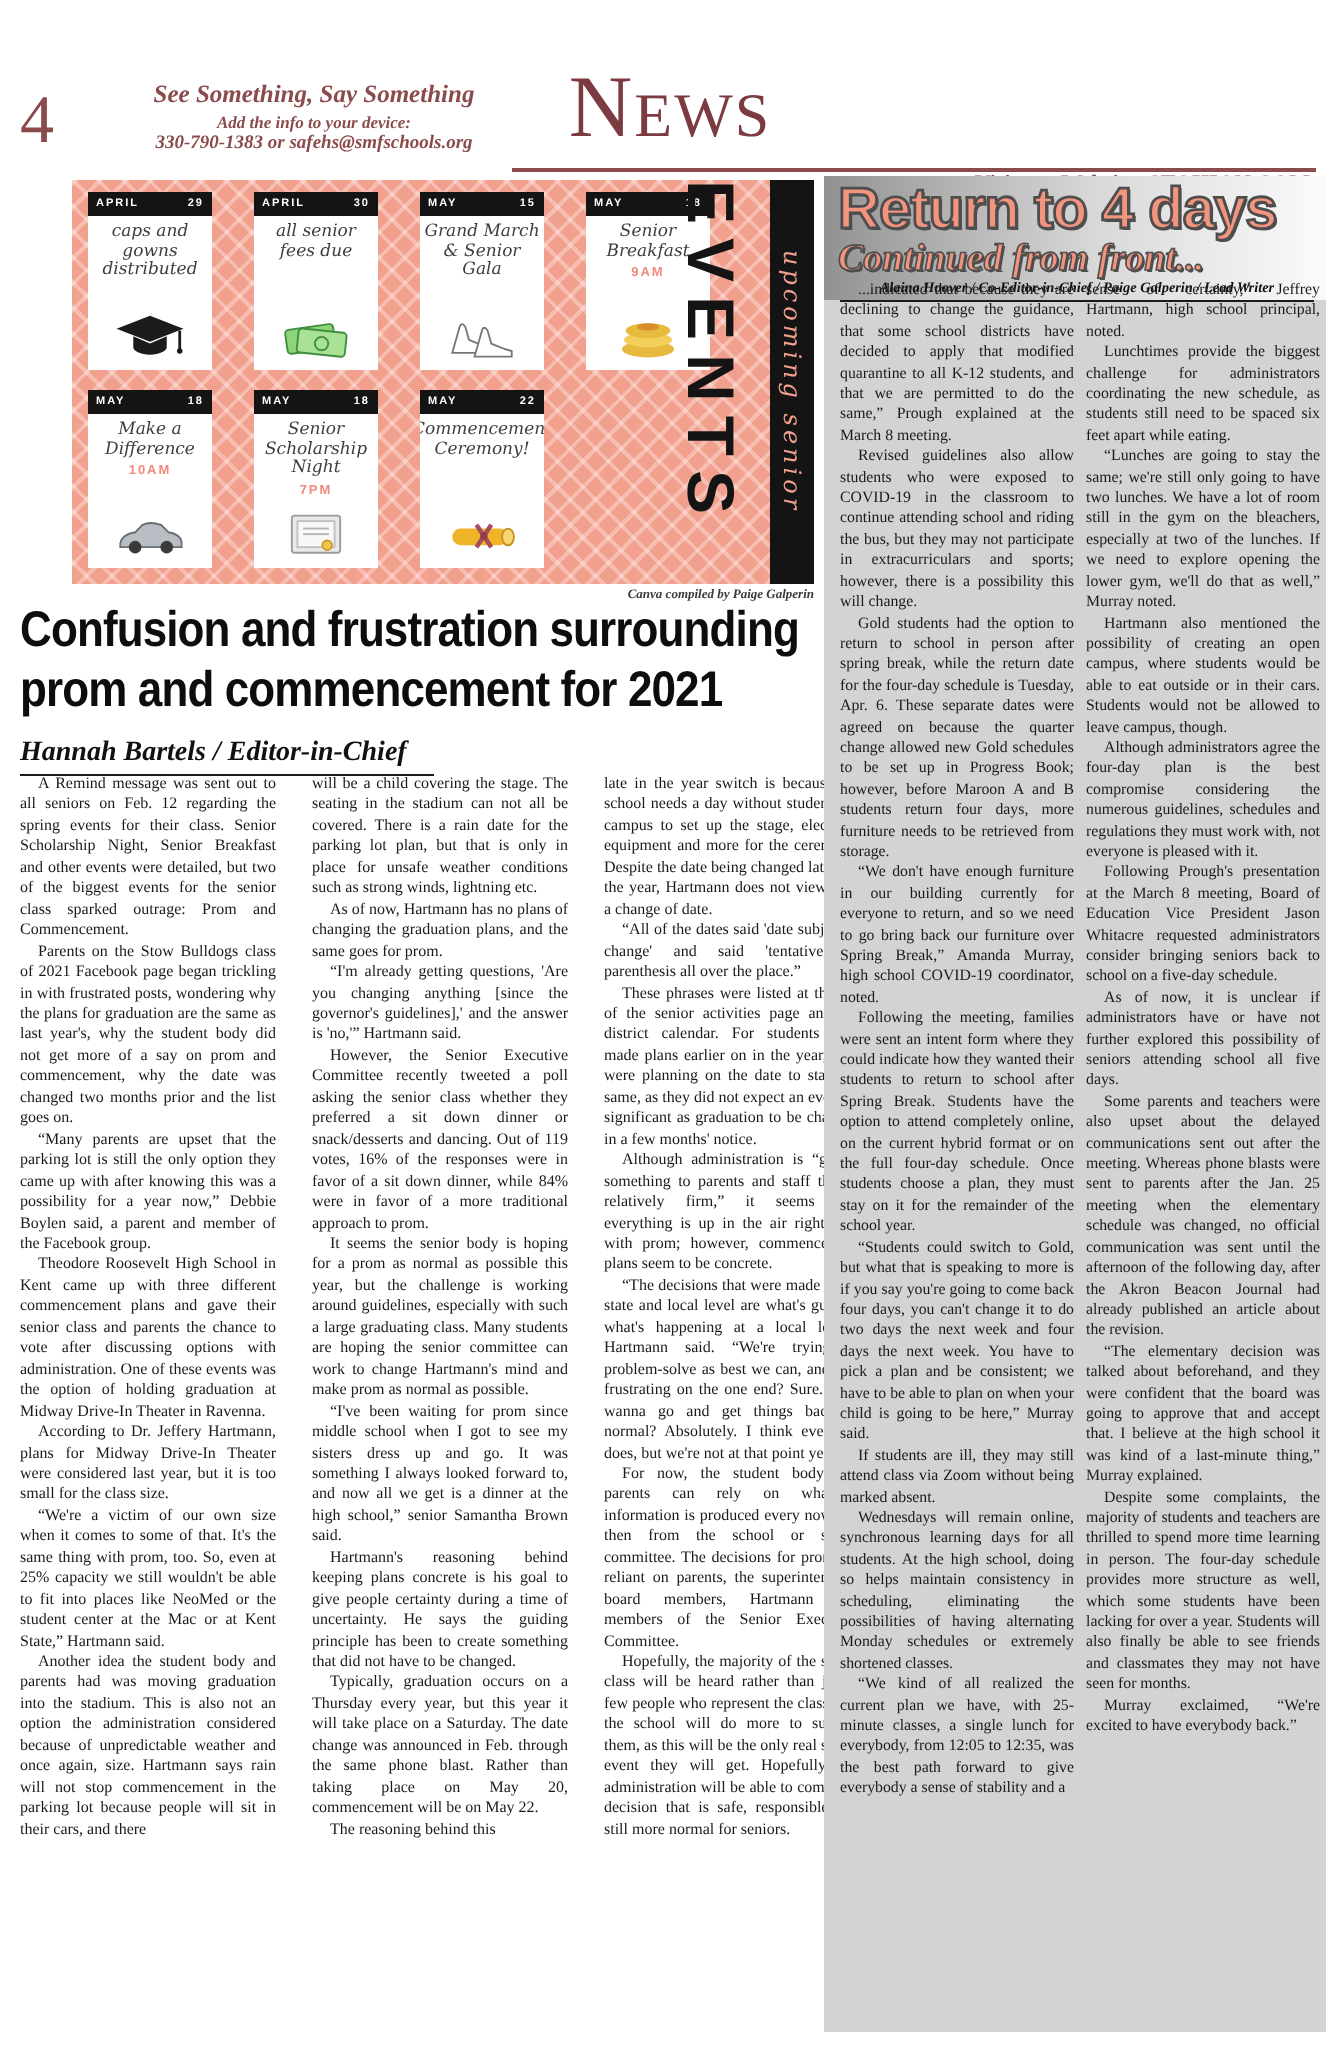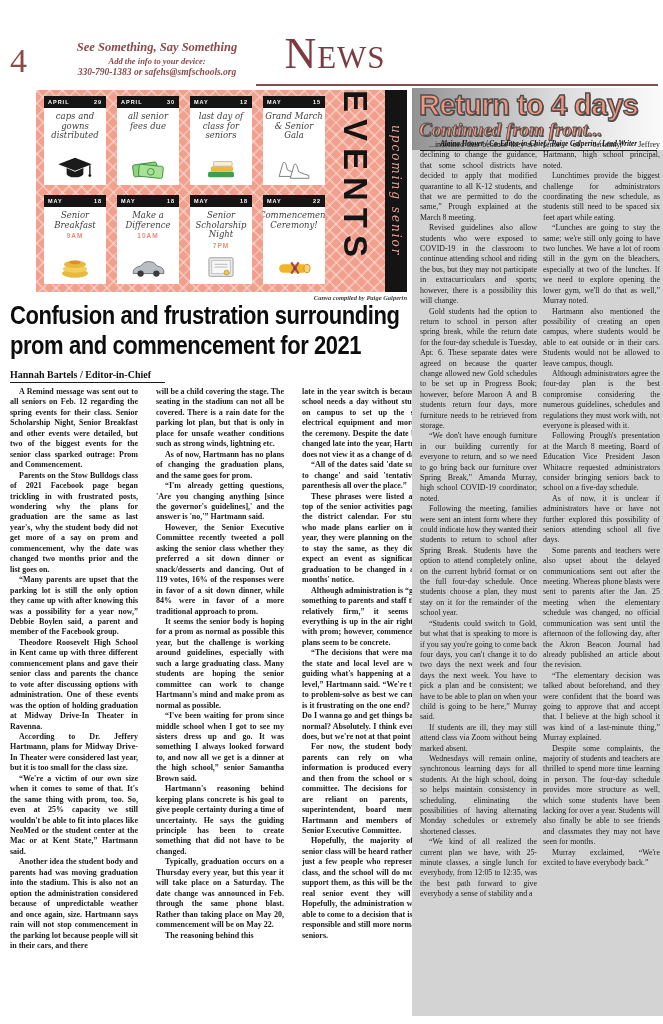--- a/index.html
+++ b/index.html
@@ -19,21 +19,21 @@
   .social .s1{font-size:11px;font-weight:bold;margin-top:48px;}
   .social .s2,.social .s3{font-size:7px;font-weight:bold;font-variant:small-caps;letter-spacing:.3px;}
   .social .sdate{font-size:12px;font-weight:bold;font-style:italic;margin-top:2px;}
   .hrule{position:absolute;left:256px;right:5px;top:84px;height:2px;background:#8b4a4b;}
 
   
   .events{position:absolute;left:36px;top:90px;width:371px;height:202px;
           background-color:#f2a08e;
           background-image:repeating-linear-gradient(45deg,transparent 0 7px,rgba(255,255,255,.30) 7px 9px),
                            repeating-linear-gradient(-45deg,transparent 0 7px,rgba(255,255,255,.30) 7px 9px);}
-  .cards{position:absolute;left:8px;top:6px;display:grid;grid-template-columns:repeat(4,62px);gap:10px 11px;}
+  .cards{position:absolute;left:8px;top:6px;display:grid;grid-template-columns:repeat(4,62px);gap:10px 21px;}
   .card{width:62px;height:89px;background:#fff;display:flex;flex-direction:column;align-items:center;overflow:hidden;}
   .card-hd{width:100%;height:12px;background:#141414;color:#fff;display:flex;justify-content:space-between;
            align-items:center;font-family:"Liberation Sans",sans-serif;font-size:5.5px;font-weight:bold;
            letter-spacing:1px;padding:0 4px;box-sizing:border-box;}
   .card-title{flex:0 0 auto;margin-top:4px;padding:0 2px;text-align:center;
               font-family:"DejaVu Serif",serif;font-style:italic;font-size:8.5px;line-height:9.5px;color:#3d3d3d;}
   .card-time{font-family:"Liberation Sans",sans-serif;font-size:6.5px;font-weight:bold;color:#f08a7e;margin-top:2px;letter-spacing:1px;}
   .card-icon{margin-top:auto;margin-bottom:3px;}
   .card-icon svg{width:40px;height:26px;display:block;}
   .events-word{position:absolute;left:300px;top:0;height:202px;display:flex;align-items:center;
@@ -43,23 +43,23 @@
          display:flex;align-items:center;justify-content:center;}
   .strip span{writing-mode:vertical-rl;font-family:"DejaVu Serif",serif;font-style:italic;
               font-size:12px;letter-spacing:2px;color:#f2a08e;}
   .caption{position:absolute;left:36px;top:294px;width:371px;text-align:right;
            font-size:6.5px;font-weight:bold;font-style:italic;color:#3a3a3a;}
 
   
   .headline{position:absolute;left:10px;top:300px;width:478px;
             font-family:"Liberation Sans",sans-serif;font-weight:700;font-size:25px;line-height:30px;
             letter-spacing:-0.5px;color:#0d0d0d;transform:scaleX(0.88);transform-origin:left top;}
-  .byline{position:absolute;left:10px;top:369px;font-size:10px;font-weight:bold;
+  .byline{position:absolute;left:10px;top:369px;font-size:14px;font-weight:bold;font-style:italic;
           border-bottom:1px solid #1a1a1a;padding:0 14px 2px 0;color:#111;}
-  .cols{position:absolute;left:10px;top:387px;width:420px;height:627px;display:flex;gap:18px;overflow:hidden;font-weight:bold;}
+  .cols{position:absolute;left:10px;top:387px;width:420px;height:627px;display:flex;gap:18px;overflow:hidden;}
   .cols .col{width:133px;overflow:hidden;}
   .col p{margin:0;font-size:8px;line-height:10.45px;text-align:justify;text-indent:9px;}
   .col p.noindent{text-indent:0;}
 
   
   .graybg{position:absolute;left:412px;top:88px;width:251px;height:928px;background:#d3d3d3;}
   .gradzone{position:absolute;left:412px;top:88px;width:251px;height:62px;
             background:linear-gradient(90deg,#929292 0%,#d9d9d9 55%,#fbfbfb 100%);}
   .ret-headline{position:absolute;left:419px;top:89px;font-family:"Liberation Sans",sans-serif;
                 font-weight:800;font-size:29px;letter-spacing:-0.5px;color:#f3947f;
@@ -124,34 +124,20 @@
             <svg viewBox="0 0 40 28">
               <rect x="4" y="8" width="26" height="13" rx="2" fill="#8ed47d" stroke="#3e8e3e" transform="rotate(-8 17 15)"></rect>
               <rect x="10" y="10" width="26" height="13" rx="2" fill="#a9e296" stroke="#3e8e3e" transform="rotate(6 23 17)"></rect>
               <circle cx="23" cy="17" r="3.6" fill="none" stroke="#3e8e3e"></circle>
             </svg>
           </div>
         </div>
         <div class="card">
           <div class="card-hd">
             <span>MAY</span>
-            <span>12</span>
-          </div>
-          <div class="card-title">last day of class for seniors</div>
-          <div class="card-icon">
-            <svg viewBox="0 0 40 28">
-              <rect x="6" y="17" width="28" height="6" rx="2" fill="#3f9e4d"></rect>
-              <rect x="9" y="11" width="24" height="6" rx="2" fill="#e9b83c"></rect>
-              <rect x="12" y="6" width="20" height="5" rx="1" fill="#f3efe2" stroke="#c9b98a"></rect>
-            </svg>
-          </div>
-        </div>
-        <div class="card">
-          <div class="card-hd">
-            <span>MAY</span>
             <span>15</span>
           </div>
           <div class="card-title">Grand March &amp; Senior Gala</div>
           <div class="card-icon">
             <svg viewBox="0 0 40 28">
               <path d="M4 22 L8 8 Q9 5 11 8 L13 15 Q20 18 24 19 L24 22 Z" fill="#fff" stroke="#777"></path>
               <path d="M16 24 L20 10 Q21 7 23 10 L25 17 Q32 20 36 21 L36 24 Z" fill="#fff" stroke="#777"></path>
             </svg>
           </div>
         </div>

